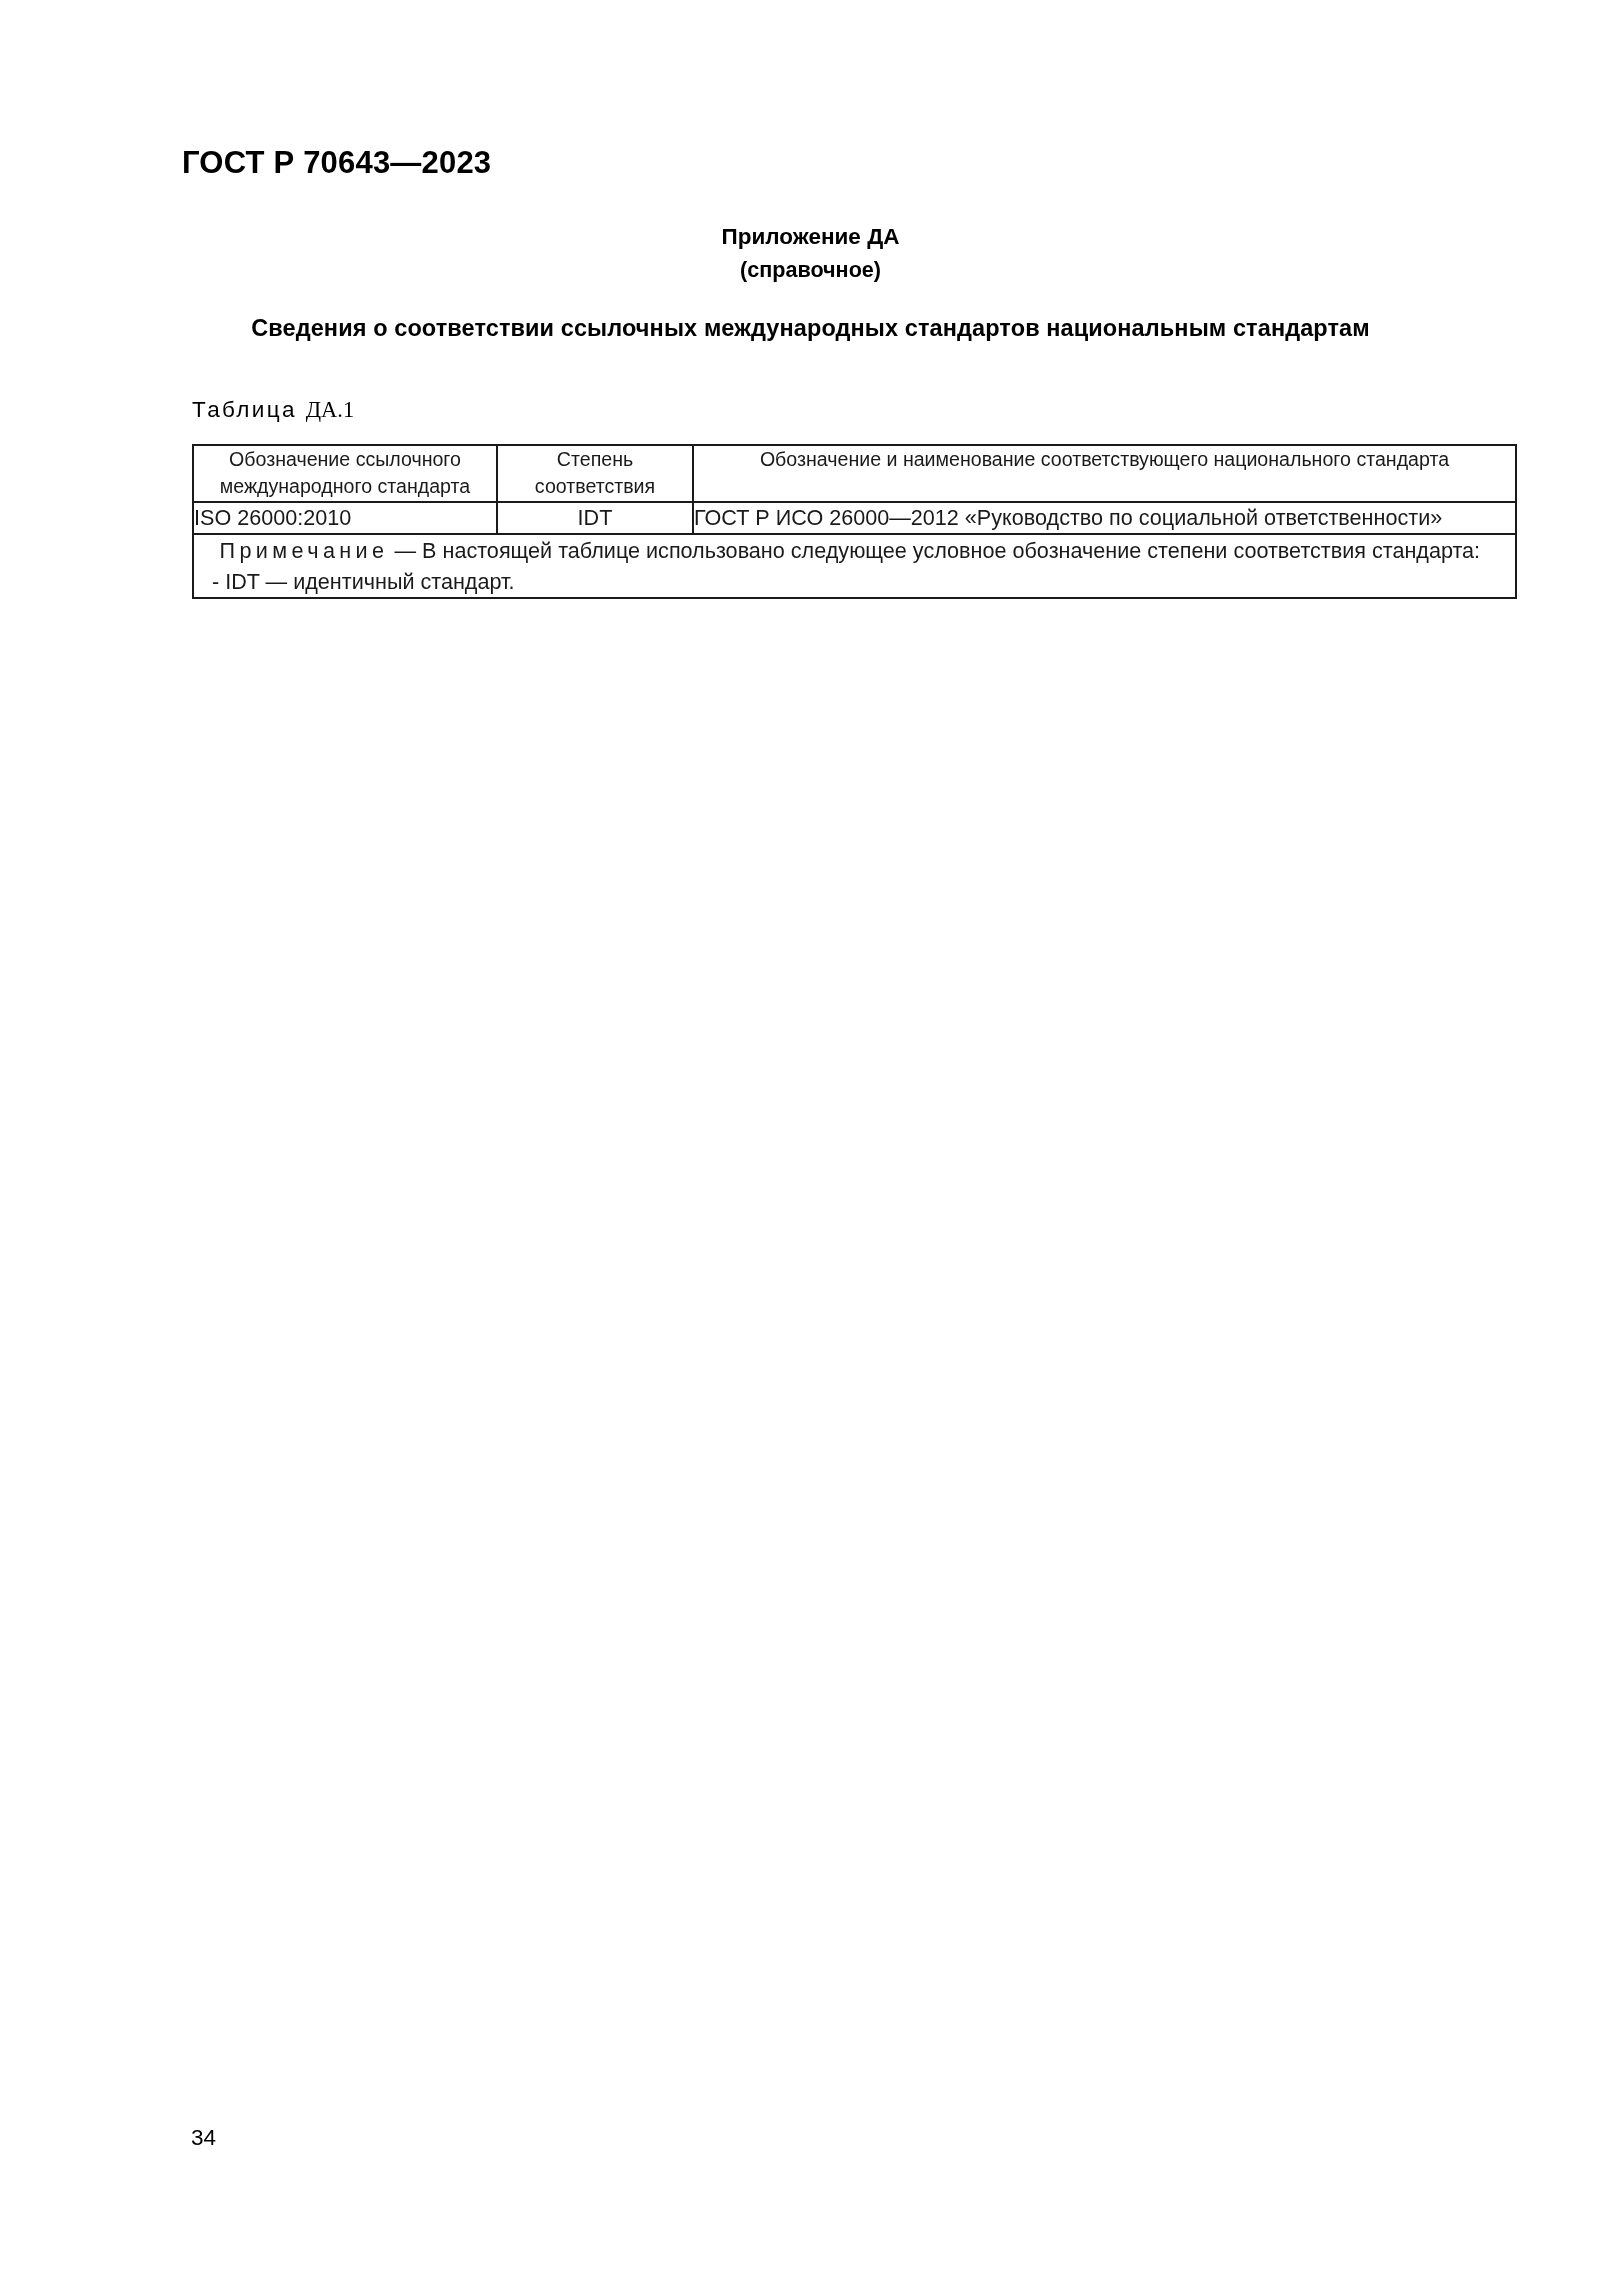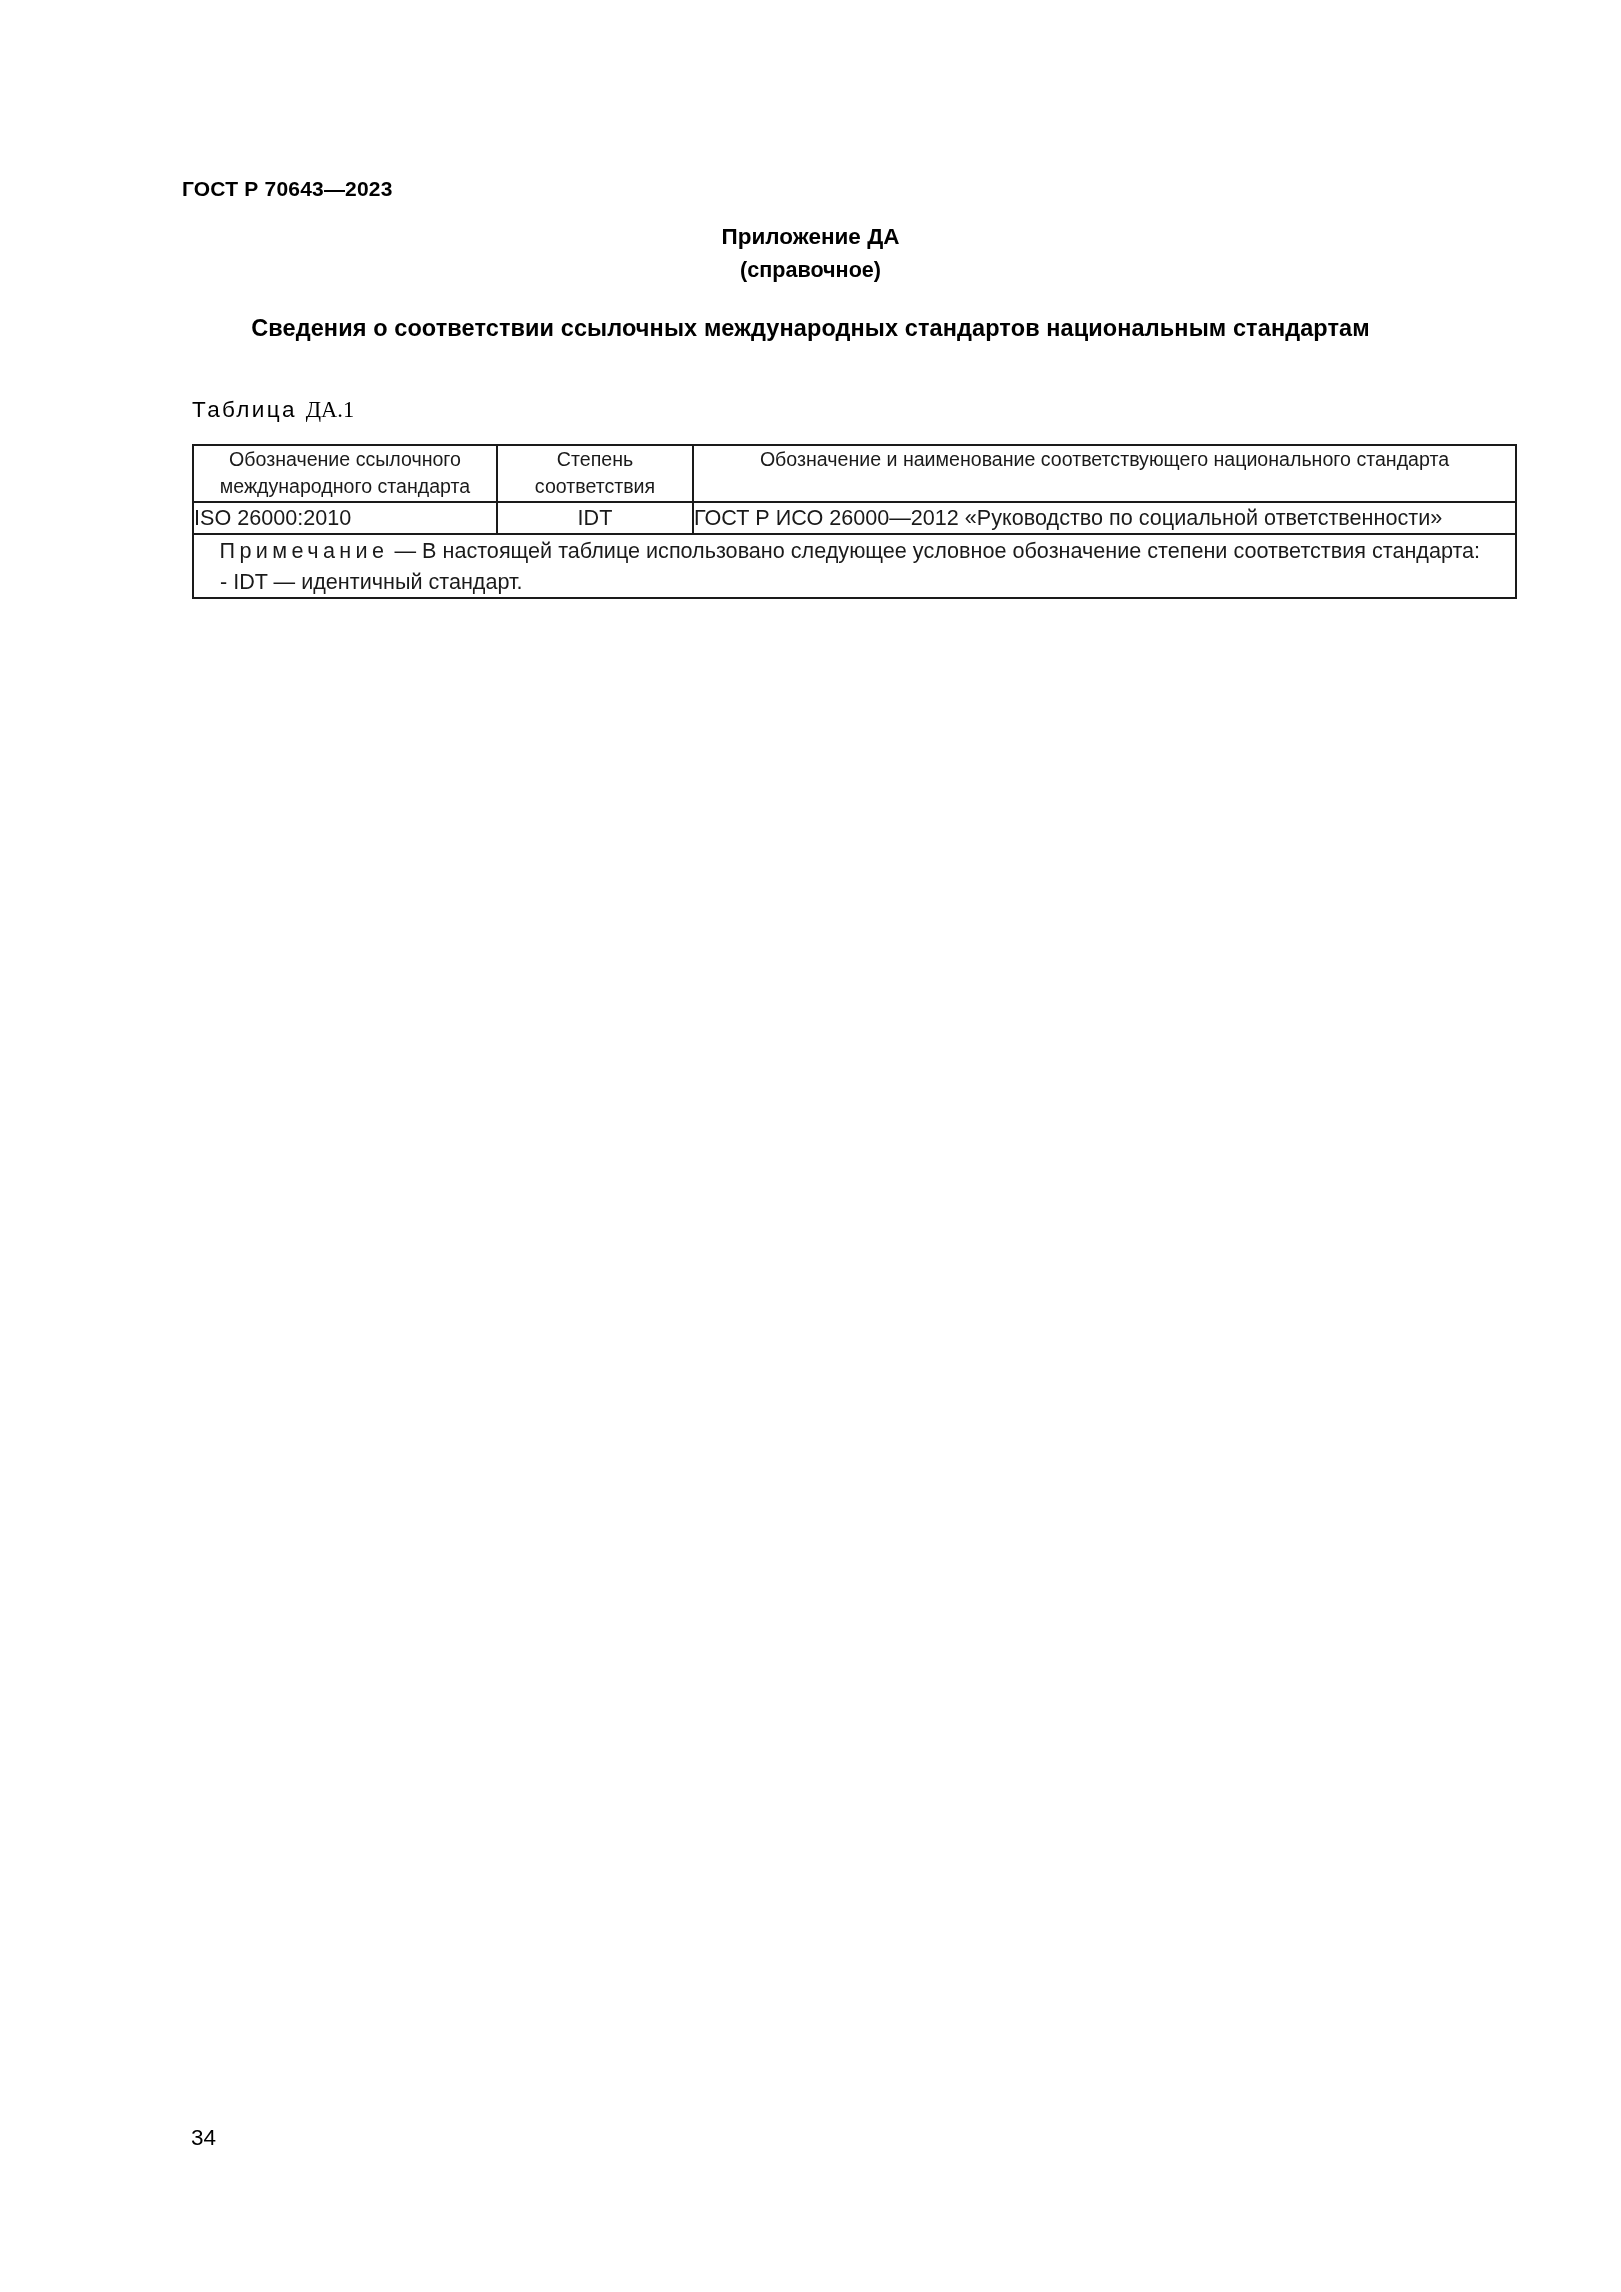--- a/index.html
+++ b/index.html
@@ -18,24 +18,23 @@
   .page {
     position: absolute;
     top: 0; left: 0;
     width: 1621px;
     height: 2293px;
   }
   .doc-header {
     position: absolute;
     top: 145px;
     left: 182px;
-    font-size: 21px;
+    font-size: 31px;
     font-weight: bold;
     letter-spacing: 0.2px;
-    margin-top: 32px;
   }
   .annex-title {
     position: absolute;
     top: 220px;
     left: 0;
     width: 1621px;
     text-align: center;
     font-size: 22.5px;
     font-weight: bold;
     line-height: 33px;
@@ -106,21 +105,21 @@
     color: #1a1a1a;
     text-align: justify;
     text-align-last: left;
   }
   .note-label {
     letter-spacing: 4.4px;
   }
   .note-line3 {
     display: block;
     text-align: center;
-    padding-left: 26px;
+    padding-left: 18px;
   }
   .page-number {
     position: absolute;
     top: 2125px;
     left: 191px;
     font-size: 22.5px;
   }
 </style>
 </head>
 <body>

